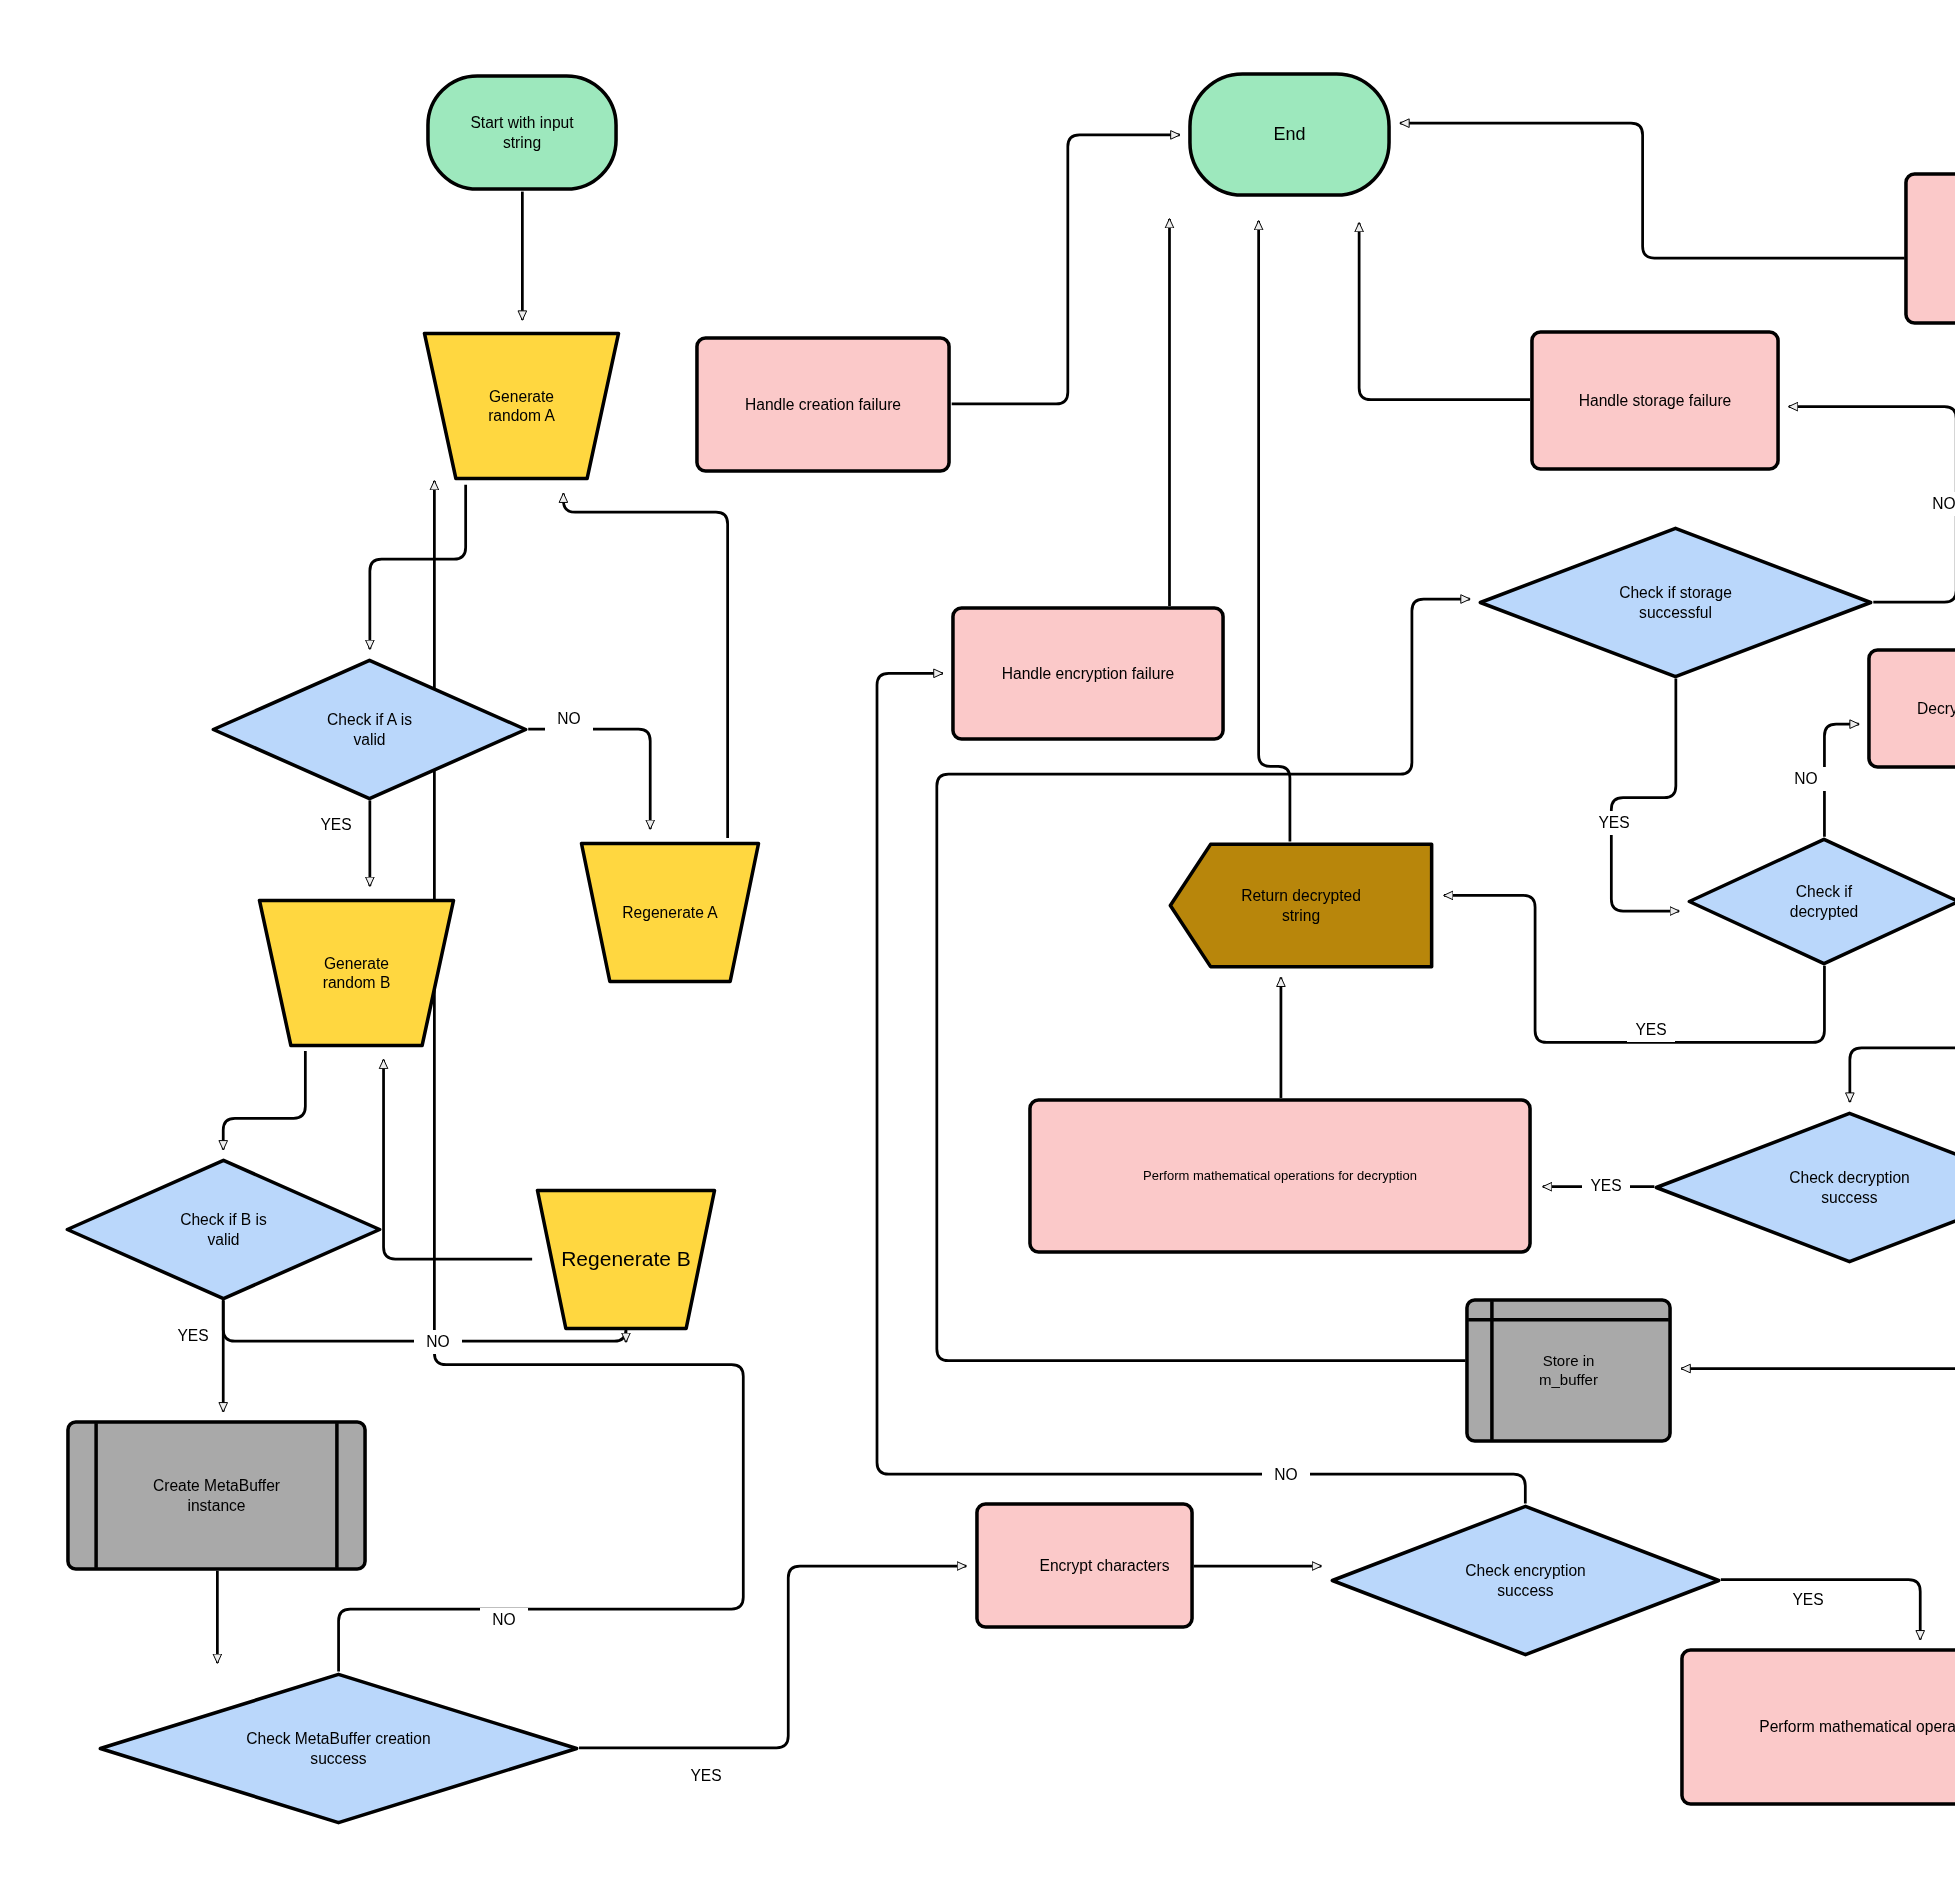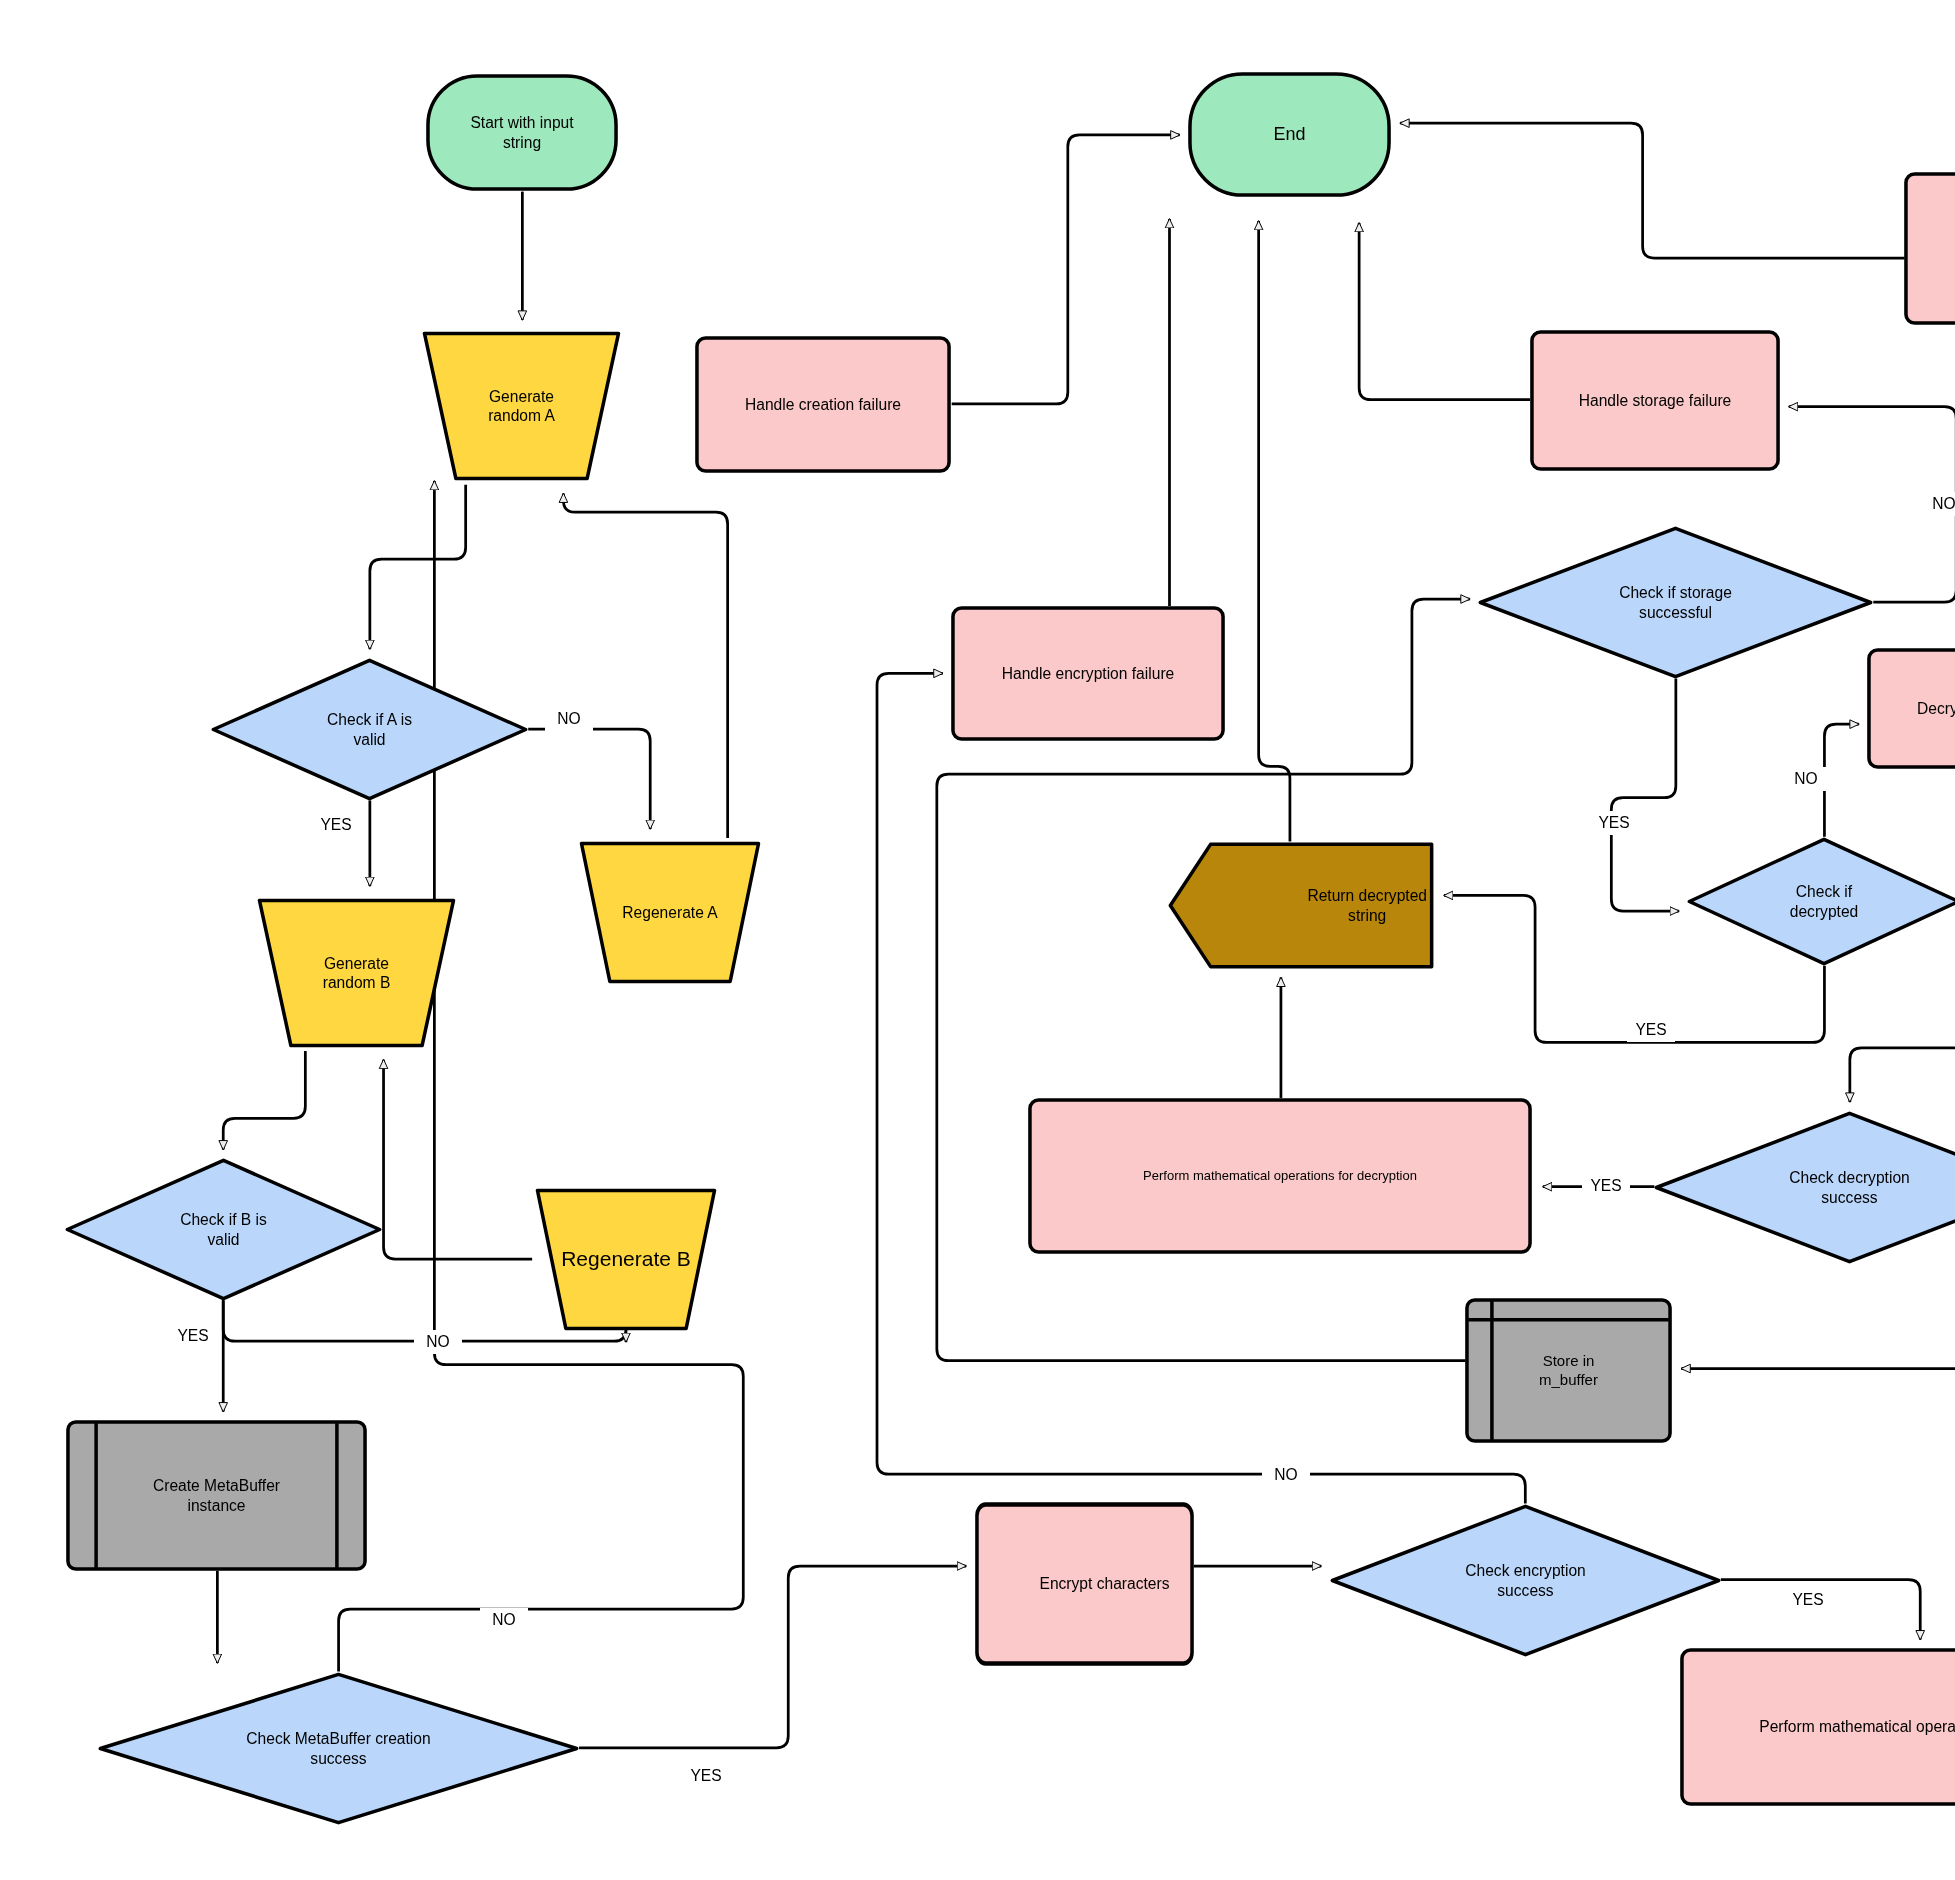--- a/index.html
+++ b/index.html
@@ -194,21 +194,21 @@
         </svg>
         <span class="lbl" style="font-size: 15.6px;">Decrypt characters</span>
       </div>
       <div class="node" style="left: 1687px; top: 837px; width: 274px; height: 129px;">
         <svg class="shape" viewBox="0 0 700 330" preserveAspectRatio="none">
           <path d="M350,6 L694,165 L350,324 L6,165 Z" fill="#bad7fb" stroke="#000000" stroke-width="9" stroke-linejoin="round"></path>
         </svg>
         <span class="lbl" style="font-size: 15.6px;">Check if
 decrypted</span>
       </div>
-      <div class="node" style="left: 1168px; top: 842px; width: 266px; height: 127px; justify-content: flex-end;">
+      <div class="node" style="left: 1168px; top: 842px; width: 266px; height: 127px;">
         <svg class="shape" viewBox="0 0 680 325" preserveAspectRatio="none">
           <path d="M108.8,6 L674,6 L674,319 L108.8,319 L6,162.5 Z" fill="#b8860b" stroke="#000000" stroke-width="9" stroke-linejoin="round"></path>
         </svg>
         <span class="lbl" style="font-size: 15.6px;">Return decrypted
 string</span>
       </div>
       <div class="node" style="left: 1654px; top: 1111px; width: 391px; height: 153px;">
         <svg class="shape" viewBox="0 0 1000 390" preserveAspectRatio="none">
           <path d="M500,6 L994,195 L500,384 L6,195 Z" fill="#bad7fb" stroke="#000000" stroke-width="9" stroke-linejoin="round"></path>
         </svg>
@@ -223,21 +223,21 @@
       </div>
       <div class="node" style="left: 1465px; top: 1298px; width: 207px; height: 145px;">
         <svg class="shape" viewBox="0 0 530 370" preserveAspectRatio="none">
           <rect x="5" y="5" width="520" height="360" rx="20" ry="20" fill="#a9a9a9" stroke="#000000" stroke-width="9" stroke-linejoin="round"></rect>
           <line x1="68.9" y1="8" x2="68.9" y2="362" stroke="#000000" stroke-width="9"></line>
           <line x1="8" y1="55.5" x2="522" y2="55.5" stroke="#000000" stroke-width="9"></line>
         </svg>
         <span class="lbl" style="font-size: 15px;">Store in
 m_buffer</span>
       </div>
-      <div class="node" style="left: 975px; top: 1502px; width: 219px; height: 164px; padding-left: 40px;">
+      <div class="node" style="left: 975px; top: 1502px; width: 219px; height: 127px; padding-left: 40px;">
         <svg class="shape" viewBox="0 0 560 325" preserveAspectRatio="none">
           <rect x="5" y="5" width="550" height="315" rx="22" ry="22" fill="#fbc9c9" stroke="#000000" stroke-width="9" stroke-linejoin="round"></rect>
         </svg>
         <span class="lbl" style="font-size: 15.6px;">Encrypt characters</span>
       </div>
       <div class="node" style="left: 1330px; top: 1504px; width: 391px; height: 153px;">
         <svg class="shape" viewBox="0 0 1000 390" preserveAspectRatio="none">
           <path d="M500,6 L994,195 L500,384 L6,195 Z" fill="#bad7fb" stroke="#000000" stroke-width="9" stroke-linejoin="round"></path>
         </svg>
         <span class="lbl" style="font-size: 15.6px;">Check encryption

